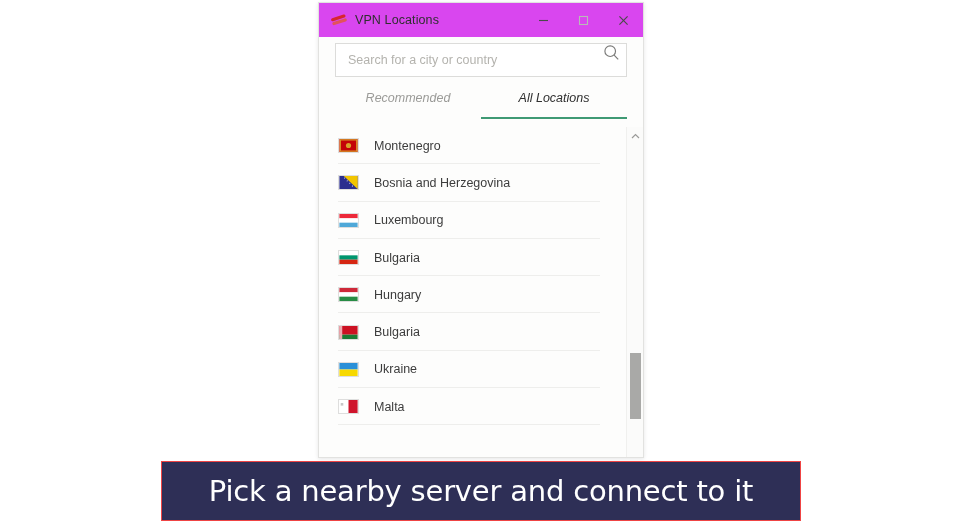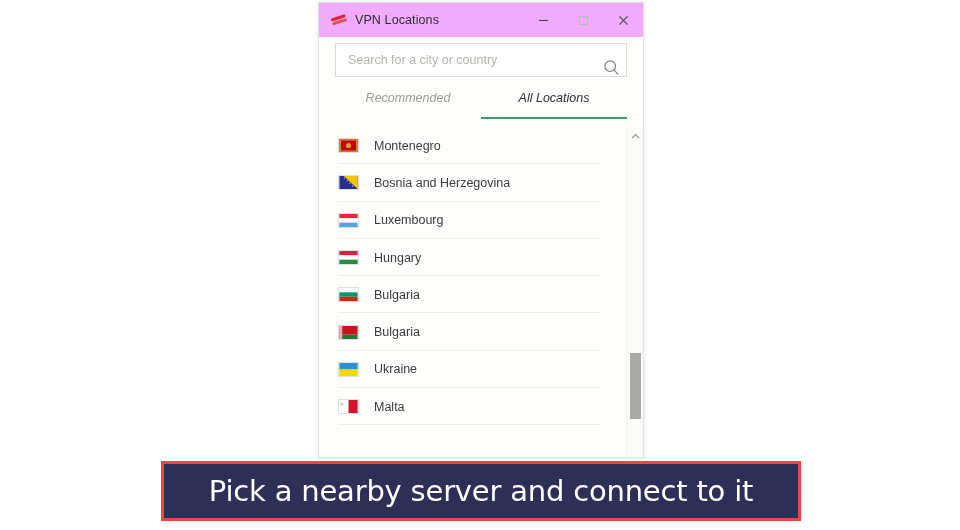--- a/index.html
+++ b/index.html
@@ -27,21 +27,21 @@
     box-shadow: 0 1px 4px rgba(0,0,0,0.10);
     box-sizing: border-box;
     overflow: hidden;
   }
 
   
   #title-bar {
     height: 34px;
     display: flex;
     align-items: center;
-    background: #f0abfc;
+    background: #d946ef;
     position: relative;
   }
   #app-logo {
     width: 22px;
     height: 22px;
     margin-left: 9px;
     flex: 0 0 auto;
     display: block;
   }
   #title-text {
@@ -69,21 +69,21 @@
   }
   .win-btn svg { display: block; }
 
   
   #search-wrap {
     margin: 6px 16px 0 16px;
     height: 34px;
     border: 1px solid #dcdcda;
     background: #ffffff;
     display: flex;
-    align-items: flex-end;
+    align-items: flex-start;
     box-sizing: border-box;
   }
   #search-input {
     flex: 1 1 auto;
     border: none;
     outline: none;
     background: transparent;
     font-family: "Liberation Sans", sans-serif;
     font-size: 12.5px;
     color: #8d8d8a;
@@ -203,21 +203,21 @@
   }
 
   
   #caption-banner {
     position: absolute;
     left: 161px;
     top: 461px;
     width: 640px;
     height: 60px;
     background: #2e2f56;
-    border: 3px solid #ef4444;
+    border: 1px solid #ef4444;
     box-sizing: border-box;
     display: flex;
     align-items: center;
     justify-content: center;
   }
   #caption-text {
     color: #ffffff;
     font-size: 29px;
     font-family: "DejaVu Sans", sans-serif;
     letter-spacing: -0.2px;
@@ -307,34 +307,34 @@
         <svg class="flag" viewBox="0 0 21 15">
           <rect width="21" height="5" fill="#ed2939"></rect>
           <rect y="5" width="21" height="5" fill="#ffffff"></rect>
           <rect y="10" width="21" height="5" fill="#4fa8d8"></rect>
         </svg>
         <span class="loc-name">Luxembourg</span>
       </div>
 
       <div class="location-row">
         <svg class="flag" viewBox="0 0 21 15">
+          <rect width="21" height="5" fill="#ffffff"></rect>
+          <rect y="5" width="21" height="5" fill="#00966e"></rect>
+          <rect y="10" width="21" height="5" fill="#d62612"></rect>
+        </svg>
+        <span class="loc-name">Bulgaria</span>
+      </div>
+
+      <div class="location-row">
+        <svg class="flag" viewBox="0 0 21 15">
           <rect width="21" height="5" fill="#ce2939"></rect>
           <rect y="5" width="21" height="5" fill="#ffffff"></rect>
           <rect y="10" width="21" height="5" fill="#288c45"></rect>
         </svg>
         <span class="loc-name">Hungary</span>
-      </div>
-
-      <div class="location-row">
-        <svg class="flag" viewBox="0 0 21 15">
-          <rect width="21" height="5" fill="#ffffff"></rect>
-          <rect y="5" width="21" height="5" fill="#00966e"></rect>
-          <rect y="10" width="21" height="5" fill="#d62612"></rect>
-        </svg>
-        <span class="loc-name">Bulgaria</span>
       </div>
 
       <div class="location-row">
         <svg class="flag" viewBox="0 0 21 15">
           <rect width="21" height="10" fill="#cc1122"></rect>
           <rect y="10" width="21" height="5" fill="#1a7b34"></rect>
           <rect width="3.2" height="15" fill="#ffffff"></rect>
           <rect width="3.2" height="15" fill="#cc1122" opacity="0.35"></rect>
         </svg>
         <span class="loc-name">Bulgaria</span>

